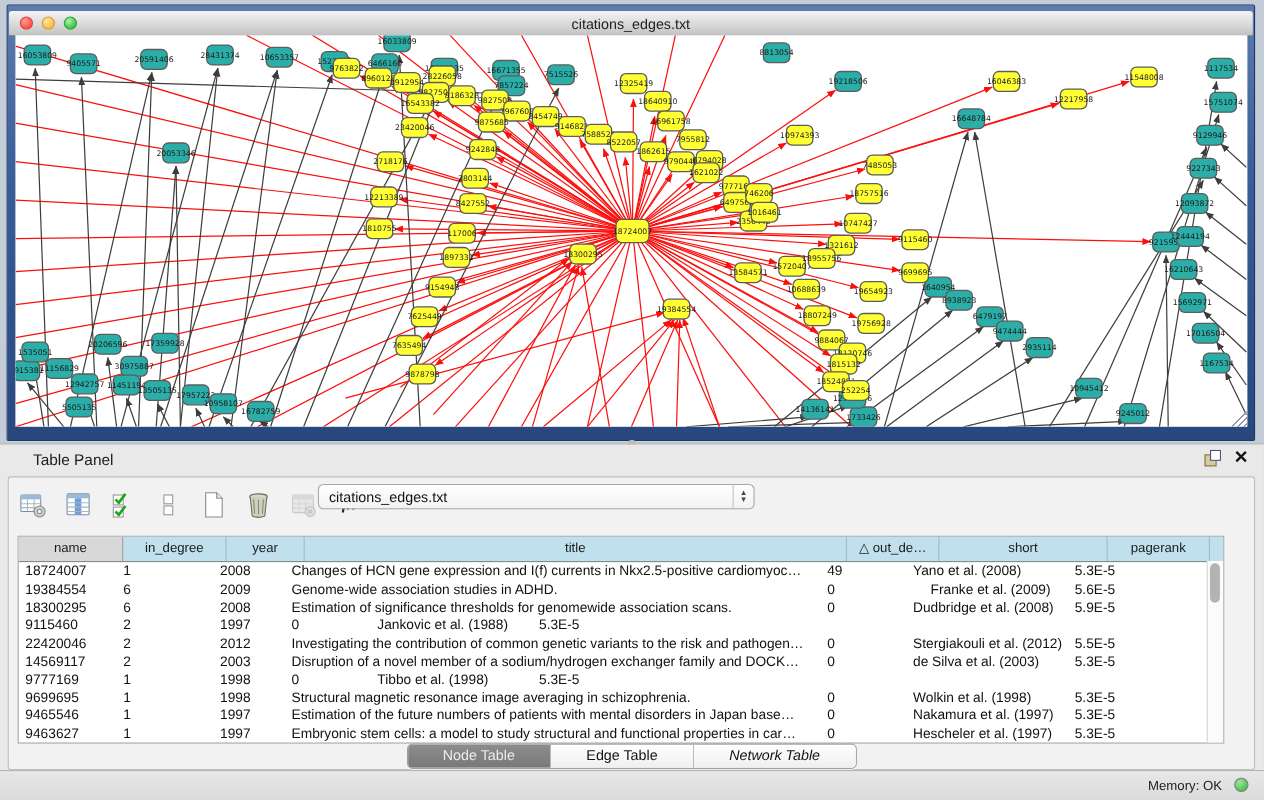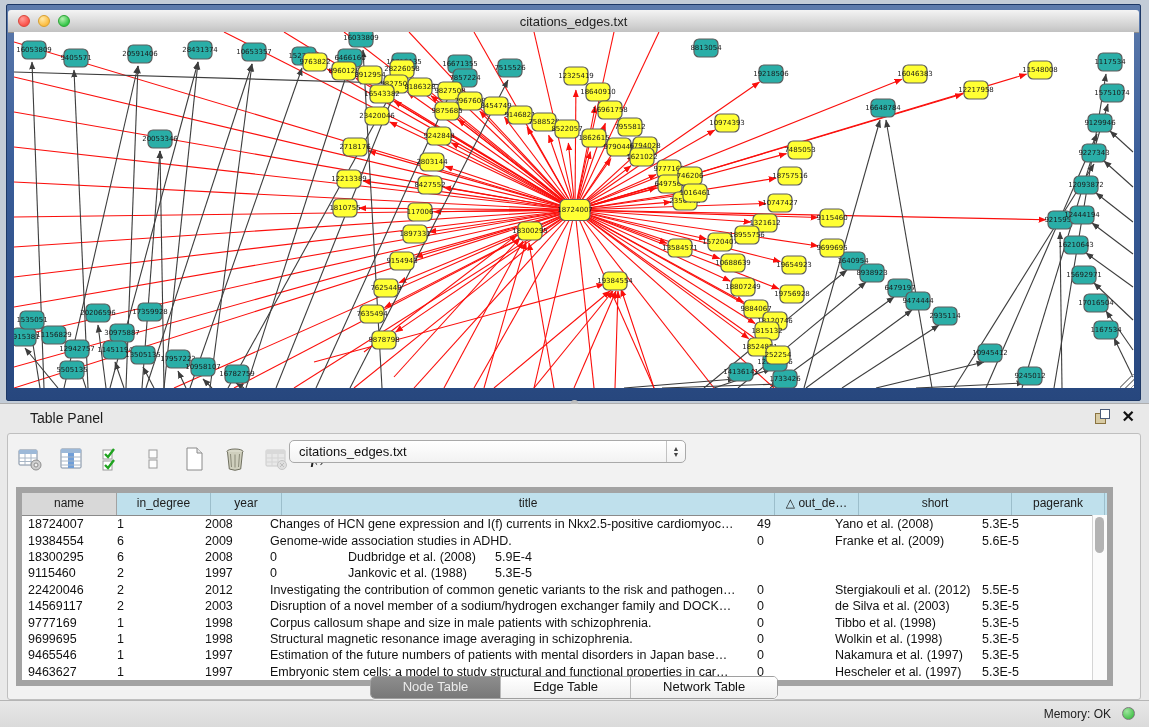--- a/index.html
+++ b/index.html
@@ -75,21 +75,21 @@
   }
   .combo .val{margin-left:9px;flex:1;}
   .combo .stepper{
     width:18px;height:100%;border-left:1px solid #c2c2c2;
     display:flex;flex-direction:column;align-items:center;justify-content:center;
     font-size:7px;color:#444;line-height:6px;
   }
   
   .grid{
     position:absolute;left:8px;top:53px;width:1097px;
-    border:6px solid #a3a3a3;background:#fff;box-sizing:border-box;
+    border:1px solid #a3a3a3;background:#fff;box-sizing:border-box;
   }
   .hdr{display:flex;height:22px;background:#bfe0ec;border-bottom:1px solid #8a8a8a;}
   .hcell{
     box-sizing:border-box;border-right:1px solid #9cbecb;
     font-size:12px;color:#1b1b1b;text-align:center;line-height:21px;
     overflow:hidden;white-space:nowrap;
   }
   .hcell.first{background:#d8d8d8;border-right:1px solid #a2a2a2;}
   .rows{position:relative;}
   .trow{display:flex;height:16.4px;align-items:center;}
@@ -106,21 +106,21 @@
   .seg-wrap{position:absolute;left:0;top:242px;width:100%;display:flex;justify-content:center;}
   .seg{
     display:flex;height:21px;border:1px solid #9f9f9f;border-radius:5px;overflow:hidden;
     background:#fff;box-shadow:0 1px 0 rgba(255,255,255,.7);
   }
   .seg .tab{
     padding:0 32px;font-size:13px;line-height:20px;color:#111;
     background:linear-gradient(180deg,#ffffff,#efefef);
     border-right:1px solid #b9b9b9;cursor:default;
   }
-  .seg .tab:last-child{border-right:none;}
+  .seg .tab:last-child{border-right:none;font-style:italic;}
   .seg .tab.active{
     background:linear-gradient(180deg,#8d8d8d,#787878);
     color:#ececec;
   }
   
   .status-bar{
     position:absolute;left:0;bottom:0;width:100%;height:27px;
     background:linear-gradient(180deg,#e7e7e7,#dadada);
     border-top:1px solid #b5b5b5;
   }
@@ -885,30 +885,31 @@
             <div class="tcell" style="width: 78px;">49</div>
             <div class="tcell" style="width: 147px;">Yano et al. (2008)</div>
             <div class="tcell" style="width: 87px;">5.3E-5</div>
           </div>
           <div class="trow">
             <div class="tcell" style="width: 89px;">19384554</div>
             <div class="tcell" style="width: 88px;">6</div>
             <div class="tcell" style="width: 65px;">2009</div>
             <div class="tcell" style="width: 487px;">Genome-wide association studies in ADHD.</div>
             <div class="tcell" style="width: 78px;">0</div>
-            <div class="tcell" style="width: 147px;">Franke et al. (2009)</div>
+            <div class="tcell" style="width: 147px; text-align: center;">Franke et al. (2009)</div>
             <div class="tcell" style="width: 87px;">5.6E-5</div>
           </div>
           <div class="trow">
             <div class="tcell" style="width: 89px;">18300295</div>
             <div class="tcell" style="width: 88px;">6</div>
             <div class="tcell" style="width: 65px;">2008</div>
+            <div class="tcell" style="width: 487px;">Estimation of significance thresholds for genomewide association scans.</div>
             <div class="tcell" style="width: 78px;">0</div>
             <div class="tcell" style="width: 147px;">Dudbridge et al. (2008)</div>
-            <div class="tcell" style="width: 87px;">5.9E-4</div>
+            <div class="tcell" style="width: 87px;">5.9E-5</div>
           </div>
           <div class="trow">
             <div class="tcell" style="width: 89px;">9115460</div>
             <div class="tcell" style="width: 88px;">2</div>
             <div class="tcell" style="width: 65px;">1997</div>
             <div class="tcell" style="width: 78px;">0</div>
             <div class="tcell" style="width: 147px;">Jankovic et al. (1988)</div>
             <div class="tcell" style="width: 87px;">5.3E-5</div>
           </div>
           <div class="trow">
@@ -926,21 +927,20 @@
             <div class="tcell" style="width: 65px;">2003</div>
             <div class="tcell" style="width: 487px;">Disruption of a novel member of a sodium/hydrogen exchanger family and DOCK…</div>
             <div class="tcell" style="width: 78px;">0</div>
             <div class="tcell" style="width: 147px;">de Silva et al. (2003)</div>
             <div class="tcell" style="width: 87px;">5.3E-5</div>
           </div>
           <div class="trow">
             <div class="tcell" style="width: 89px;">9777169</div>
             <div class="tcell" style="width: 88px;">1</div>
             <div class="tcell" style="width: 65px;">1998</div>
-            <div class="tcell" style="width: 487px;">Corpus callosum shape and size in male patients with schizophrenia.</div>
             <div class="tcell" style="width: 78px;">0</div>
             <div class="tcell" style="width: 147px;">Tibbo et al. (1998)</div>
             <div class="tcell" style="width: 87px;">5.3E-5</div>
           </div>
           <div class="trow">
             <div class="tcell" style="width: 89px;">9699695</div>
             <div class="tcell" style="width: 88px;">1</div>
             <div class="tcell" style="width: 65px;">1998</div>
             <div class="tcell" style="width: 487px;">Structural magnetic resonance image averaging in schizophrenia.</div>
             <div class="tcell" style="width: 78px;">0</div>

